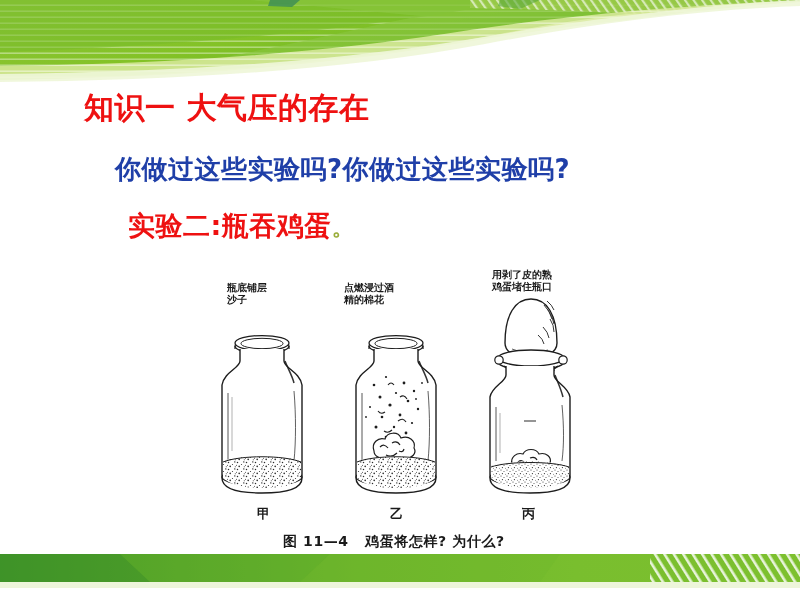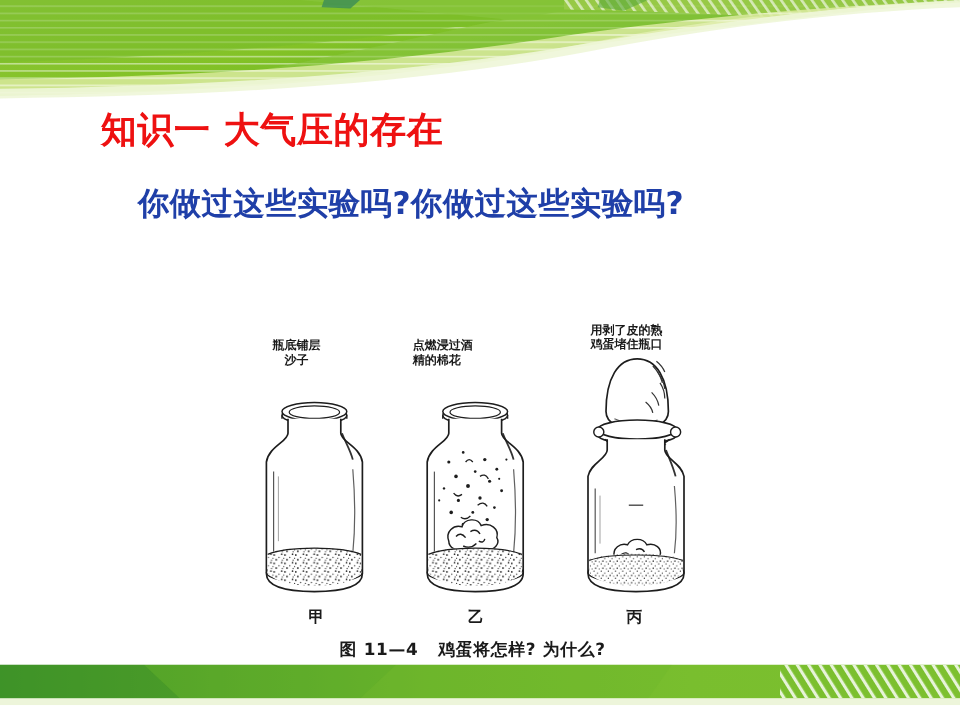--- a/index.html
+++ b/index.html
@@ -72,27 +72,27 @@
     position: absolute;
     left: 200px;
     top: 265px;
     width: 400px;
     height: 295px;
   }
   #figure svg { display: block; }
 
   .fig-label {
     position: absolute;
-    font-family: Liberation Serif, serif;
+    font-family: Liberation Mono, monospace;
     font-weight: bold;
     color: #1a1a1a;
     line-height: 1.15;
     white-space: pre;
   }
-  #label-a { left: 27px;  top: 18px; font-size: 10px; text-align: center; }
+  #label-a { left: 27px;  top: 18px; font-size: 10px; }
   #label-b { left: 144px; top: 18px; font-size: 10px; }
   #label-c { left: 292px; top: 5px;  font-size: 10px; }
 
   .bottle-name {
     position: absolute;
     font-size: 13px;
     font-weight: bold;
     color: #1a1a1a;
   }
   #name-a { left: 57px;  top: 240px; }
@@ -171,20 +171,23 @@
       <path d="M0,80 C180,78 340,66 480,42 C600,22 710,8 800,2 L800,92 L0,92 Z" fill="#ffffff"></path>
       <path d="M0,74 C190,72 350,60 490,36 C610,16 715,4 800,0 L800,6
                C700,10 600,22 485,44 C345,70 185,80 0,82 Z" fill="#eef6d8" opacity="0.9"></path>
     </svg>
   </div>
 
   <div class="txt-line" id="title-red">知识一 大气压的存在</div>
 
   <div class="txt-line" id="subtitle-blue">你做过这些实验吗?你做过这些实验吗?</div>
 
+  <div class="txt-line" id="exp-red">
+    <span>实验二:瓶吞鸡蛋</span><span class="period">。</span>
+  </div>
 
   <div id="figure">
 
     <svg width="400" height="250" viewBox="0 0 400 250" xmlns="http://www.w3.org/2000/svg">
       <defs>
 
         <pattern id="sand" width="9" height="7" patternUnits="userSpaceOnUse">
           <circle cx="1.5" cy="1.5" r="0.75" fill="#2b2b2b"></circle>
           <circle cx="5.5" cy="3.5" r="0.6" fill="#3a3a3a"></circle>
           <circle cx="7.8" cy="0.9" r="0.7" fill="#242424"></circle>

